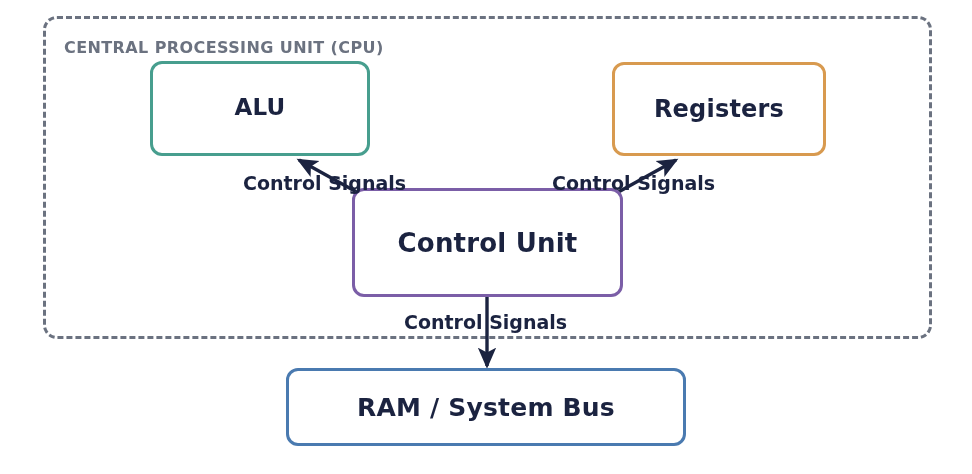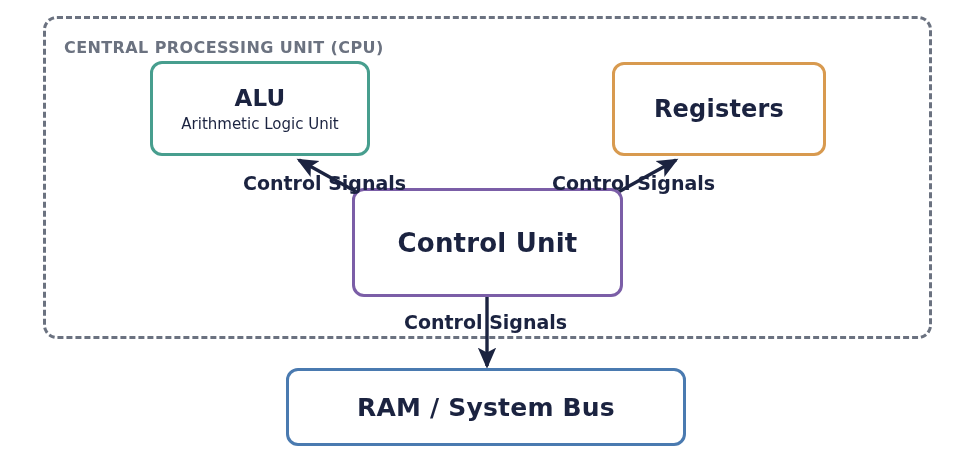--- a/index.html
+++ b/index.html
@@ -126,21 +126,20 @@
 
     <line x1="362" y1="195" x2="299" y2="160" stroke="#1b2340" stroke-width="3.4" marker-end="url(#arrowhead)"></line>
 
     <line x1="613" y1="195" x2="676" y2="160" stroke="#1b2340" stroke-width="3.4" marker-end="url(#arrowhead)"></line>
 
     <line x1="487" y1="297" x2="487" y2="366" stroke="#1b2340" stroke-width="3.4" marker-end="url(#arrowhead)"></line>
   </svg>
 
   <div class="node" id="alu-box">
     <div class="node-title">ALU</div>
-    <div class="node-sub">Arithmetic Logic Unit</div>
   </div>
 
   <div class="node" id="registers-box">
     <div class="node-title">Registers</div>
   </div>
 
   <div class="node" id="control-unit-box">
     <div class="node-title">Control Unit</div>
   </div>
 

